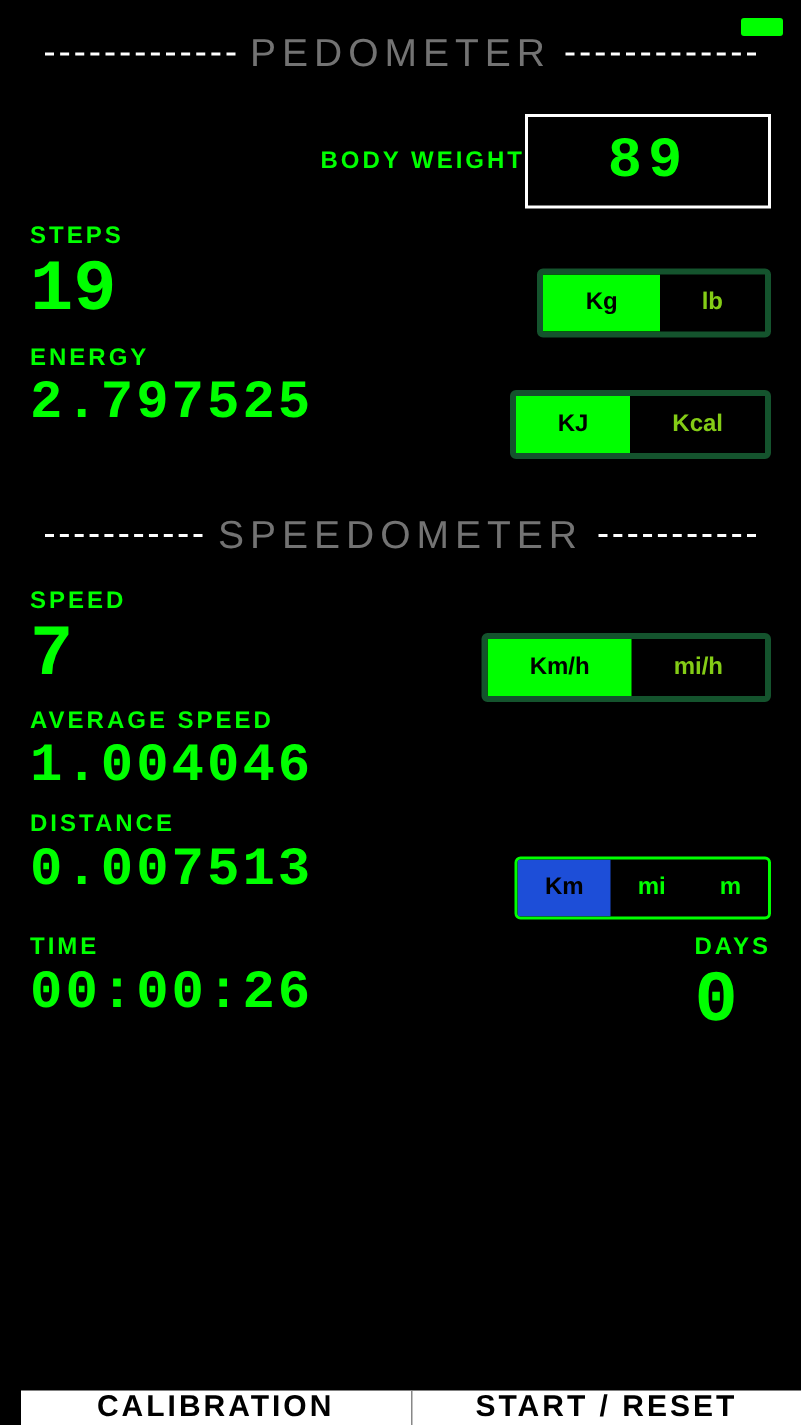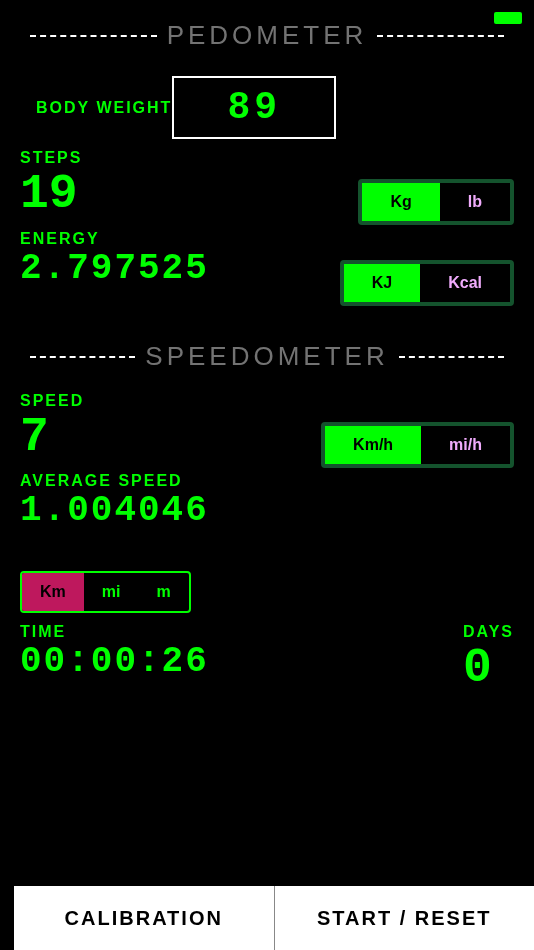--- a/index.html
+++ b/index.html
@@ -48,22 +48,22 @@
     }
 
     
     .pedometer-section {
       padding: 0 20px;
     }
 
     .body-weight-row {
       display: flex;
       align-items: center;
-      justify-content: flex-start;
-      margin: 15px 0 10px 16px;
+      justify-content: flex-end;
+      margin: 15px 0 10px 0;
     }
 
     .label-text {
       color: #00ff00;
       font-size: 16px;
       font-weight: bold;
       letter-spacing: 2px;
     }
 
     .weight-input-box {
@@ -126,42 +126,42 @@
       outline: none;
     }
 
     .toggle-btn.active {
       background: #00ff00;
       color: #000;
     }
 
     .toggle-btn.inactive {
       background: transparent;
-      color: #f0abfc;
+      color: #84cc16;
     }
 
     .toggle-group-3 {
       display: flex;
       border: 2px solid #00ff00;
       border-radius: 4px;
       overflow: hidden;
       margin-top: 30px;
     }
 
     .toggle-btn-sm {
       padding: 10px 18px;
       font-size: 16px;
       font-weight: bold;
       cursor: pointer;
       border: none;
       outline: none;
     }
 
     .toggle-btn-sm.active {
-      background: #be185d;
+      background: #1d4ed8;
       color: #000;
     }
 
     .toggle-btn-sm.inactive {
       background: transparent;
       color: #00ff00;
     }
 
     
     .speedometer-section {
@@ -196,20 +196,21 @@
     }
 
     
     .bottom-buttons {
       position: absolute;
       bottom: 0;
       left: 14px;
       right: 0;
       display: flex;
       height: 64px;
+      align-items: flex-end;
     }
 
     .bottom-btn {
       flex: 1;
       background: #fff;
       color: #000;
       font-size: 20px;
       font-weight: bold;
       letter-spacing: 2px;
       border: none;
@@ -280,20 +281,24 @@
       <span class="label-text" style="margin-top: 8px;">AVERAGE SPEED</span>
       <span class="digital-value-large">1.004046</span>
     </div>
     <div class="toggle-group">
       <button class="toggle-btn active">Km/h</button>
       <button class="toggle-btn inactive">mi/h</button>
     </div>
   </div>
 
   <div class="speed-row" style="margin-top: 10px;">
+    <div class="steps-col">
+      <span class="label-text">DISTANCE</span>
+      <span class="digital-value-large">0.007513</span>
+    </div>
     <div class="toggle-group-3">
       <button class="toggle-btn-sm active">Km</button>
       <button class="toggle-btn-sm inactive">mi</button>
       <button class="toggle-btn-sm inactive">m</button>
     </div>
   </div>
 
   <div class="time-days-row">
     <div class="time-col">
       <span class="label-text">TIME</span>

